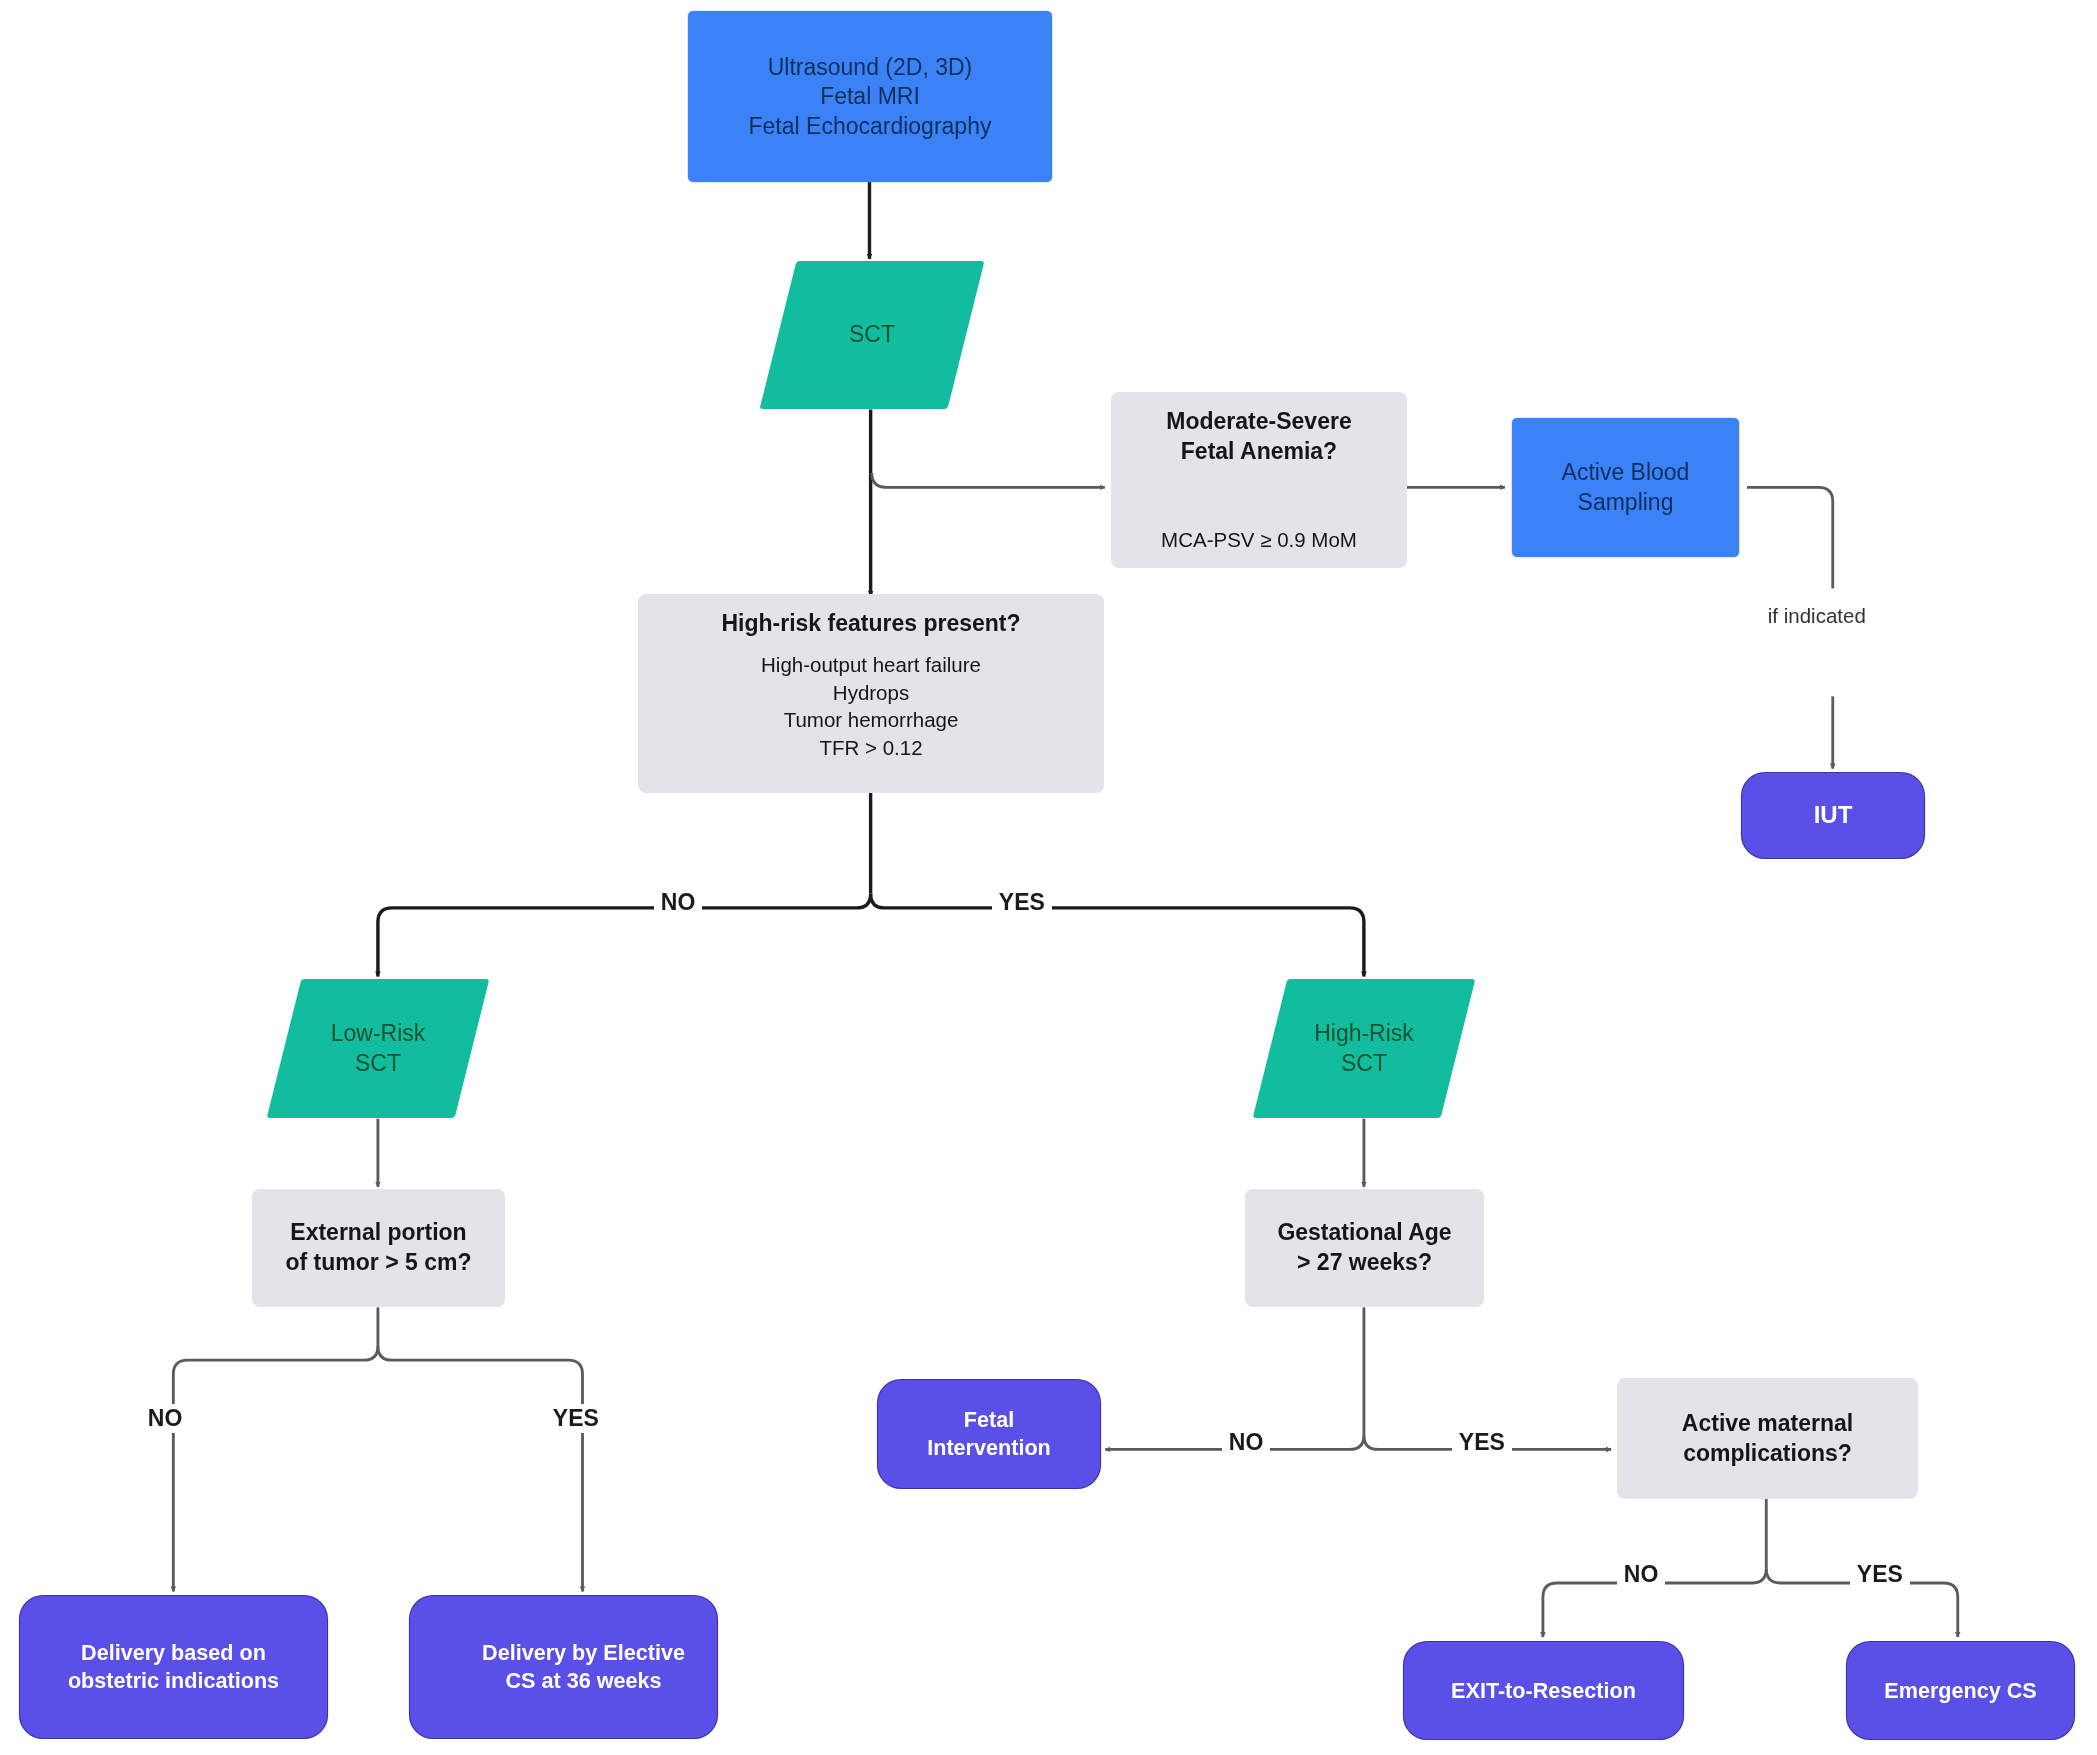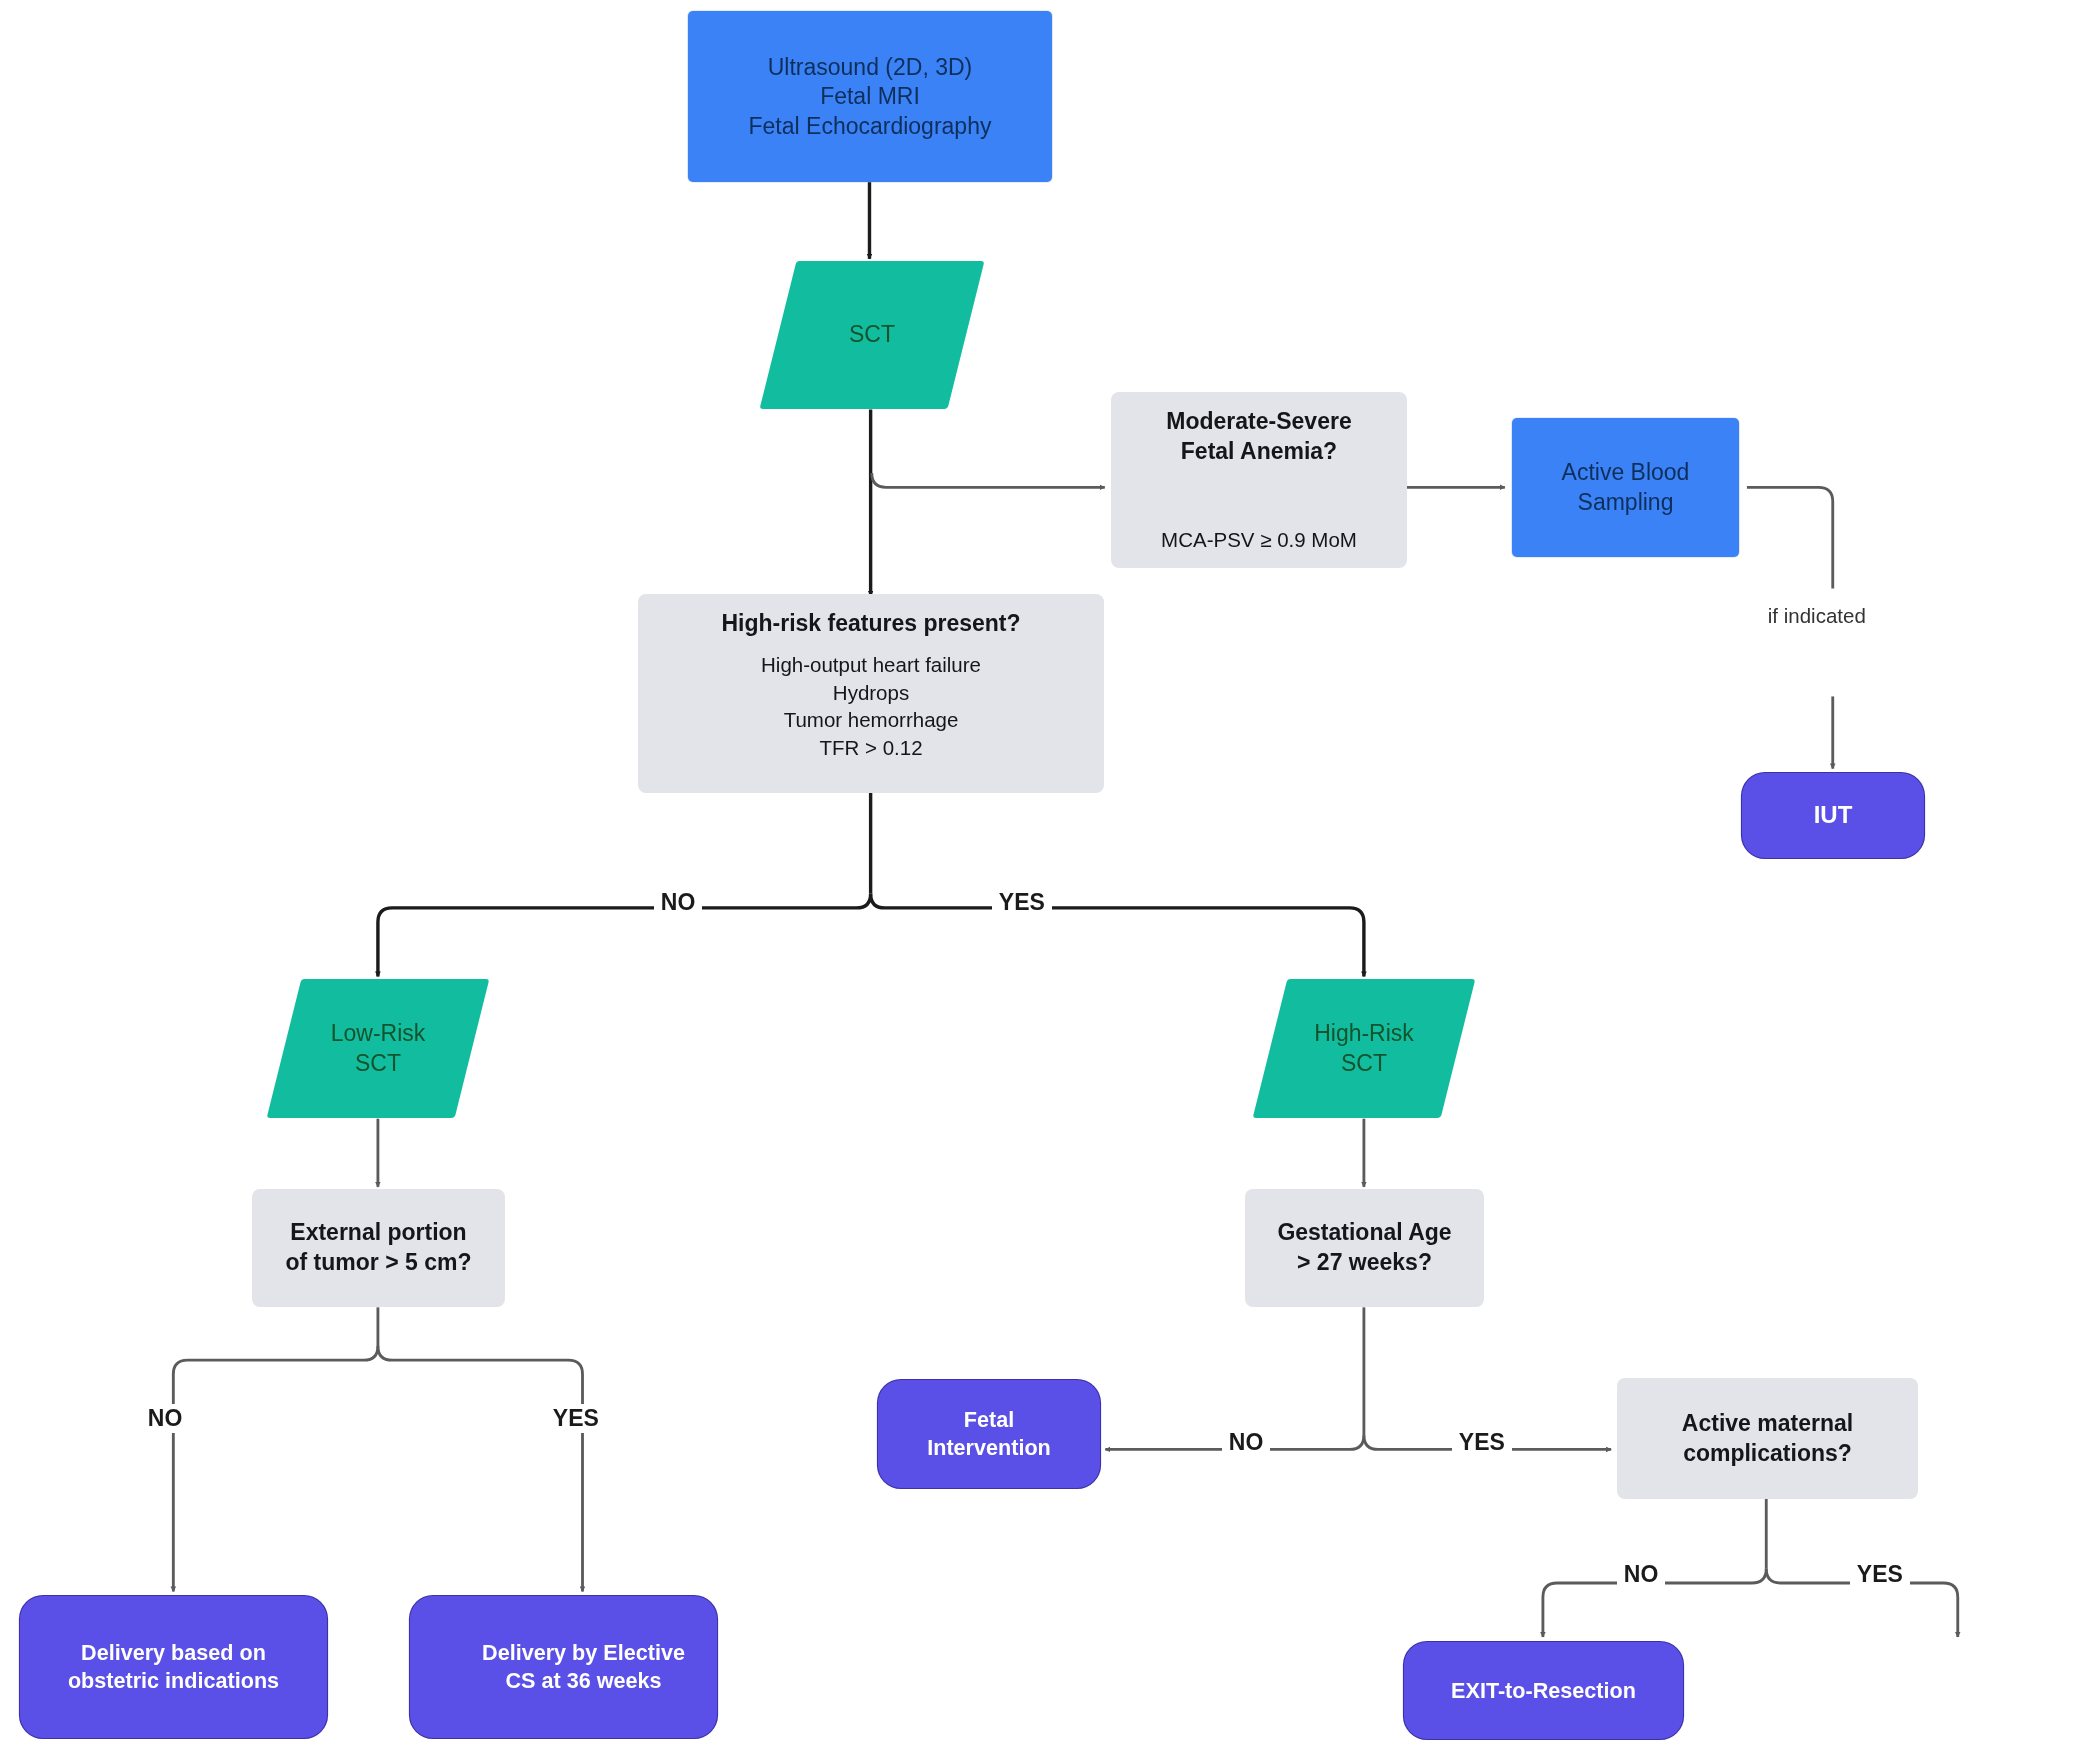--- a/index.html
+++ b/index.html
@@ -240,15 +240,16 @@
   <div class="node n-grey" style="left:1617px; top:1378px; width:301px; height:121px;">
     <div class="title">Active maternal
 complications?</div>
   </div>
 
   <div class="edge-label" style="left:1617px; top:1560px;">NO</div>
   <div class="edge-label" style="left:1850px; top:1560px;">YES</div>
 
   <div class="node n-purple" style="left:1404px; top:1642px; width:279px; height:97px;">EXIT-to-Resection</div>
 
+  <div class="node n-purple" style="left:1847px; top:1642px; width:227px; height:97px;">Emergency CS</div>
 
 </div>
 
 
 </body></html>

